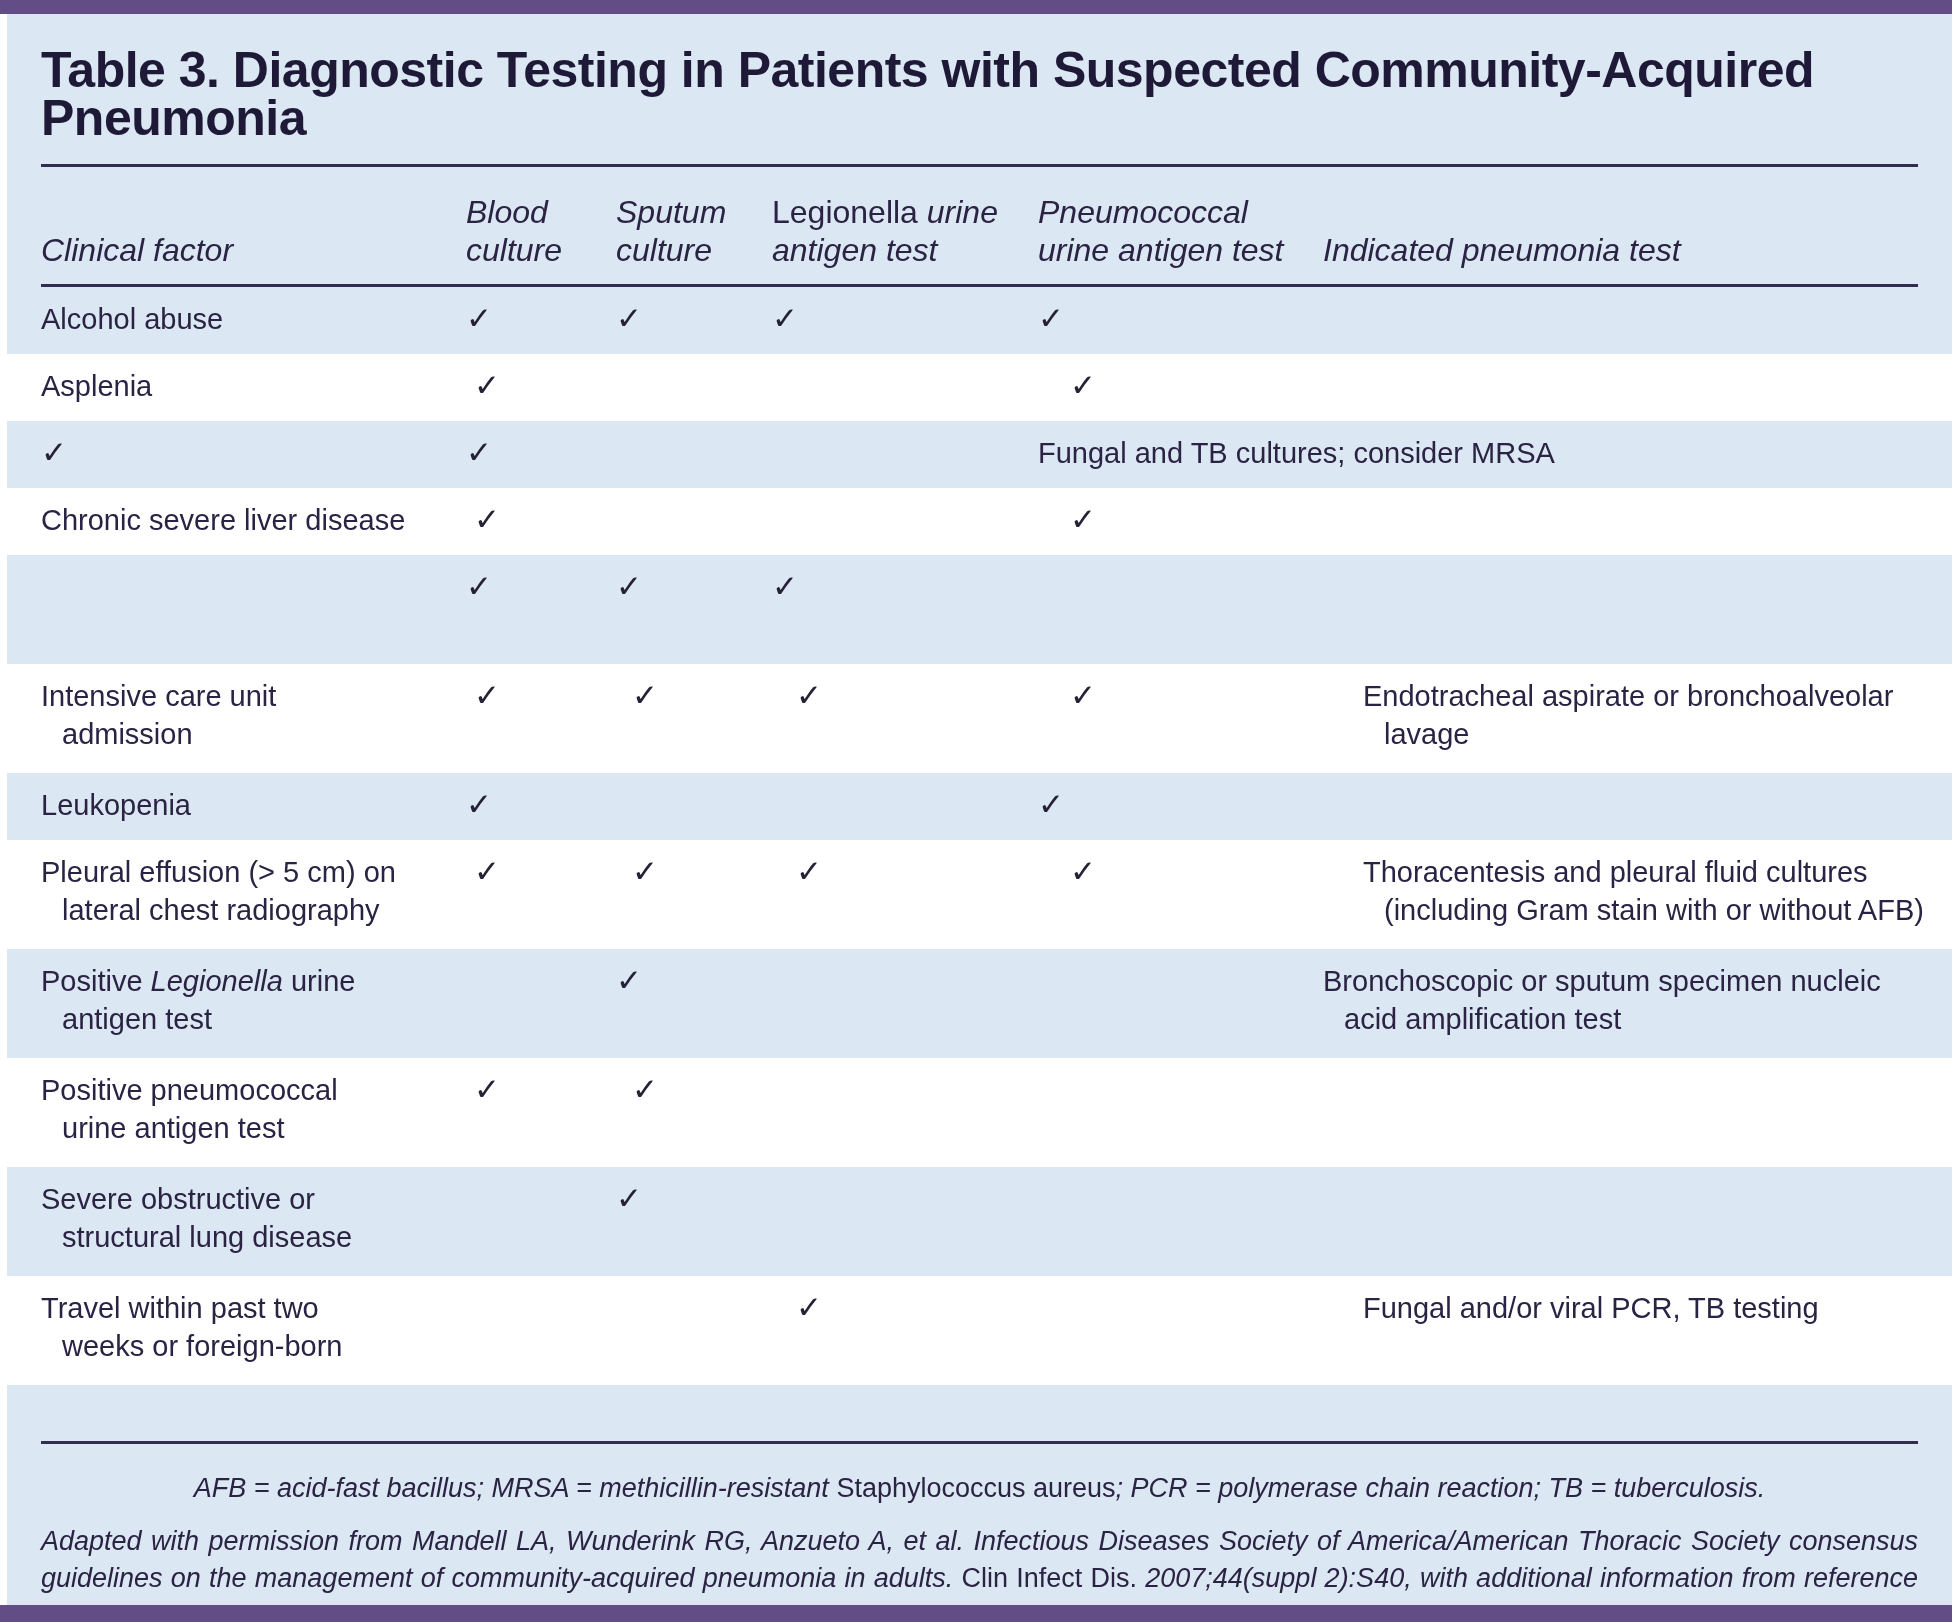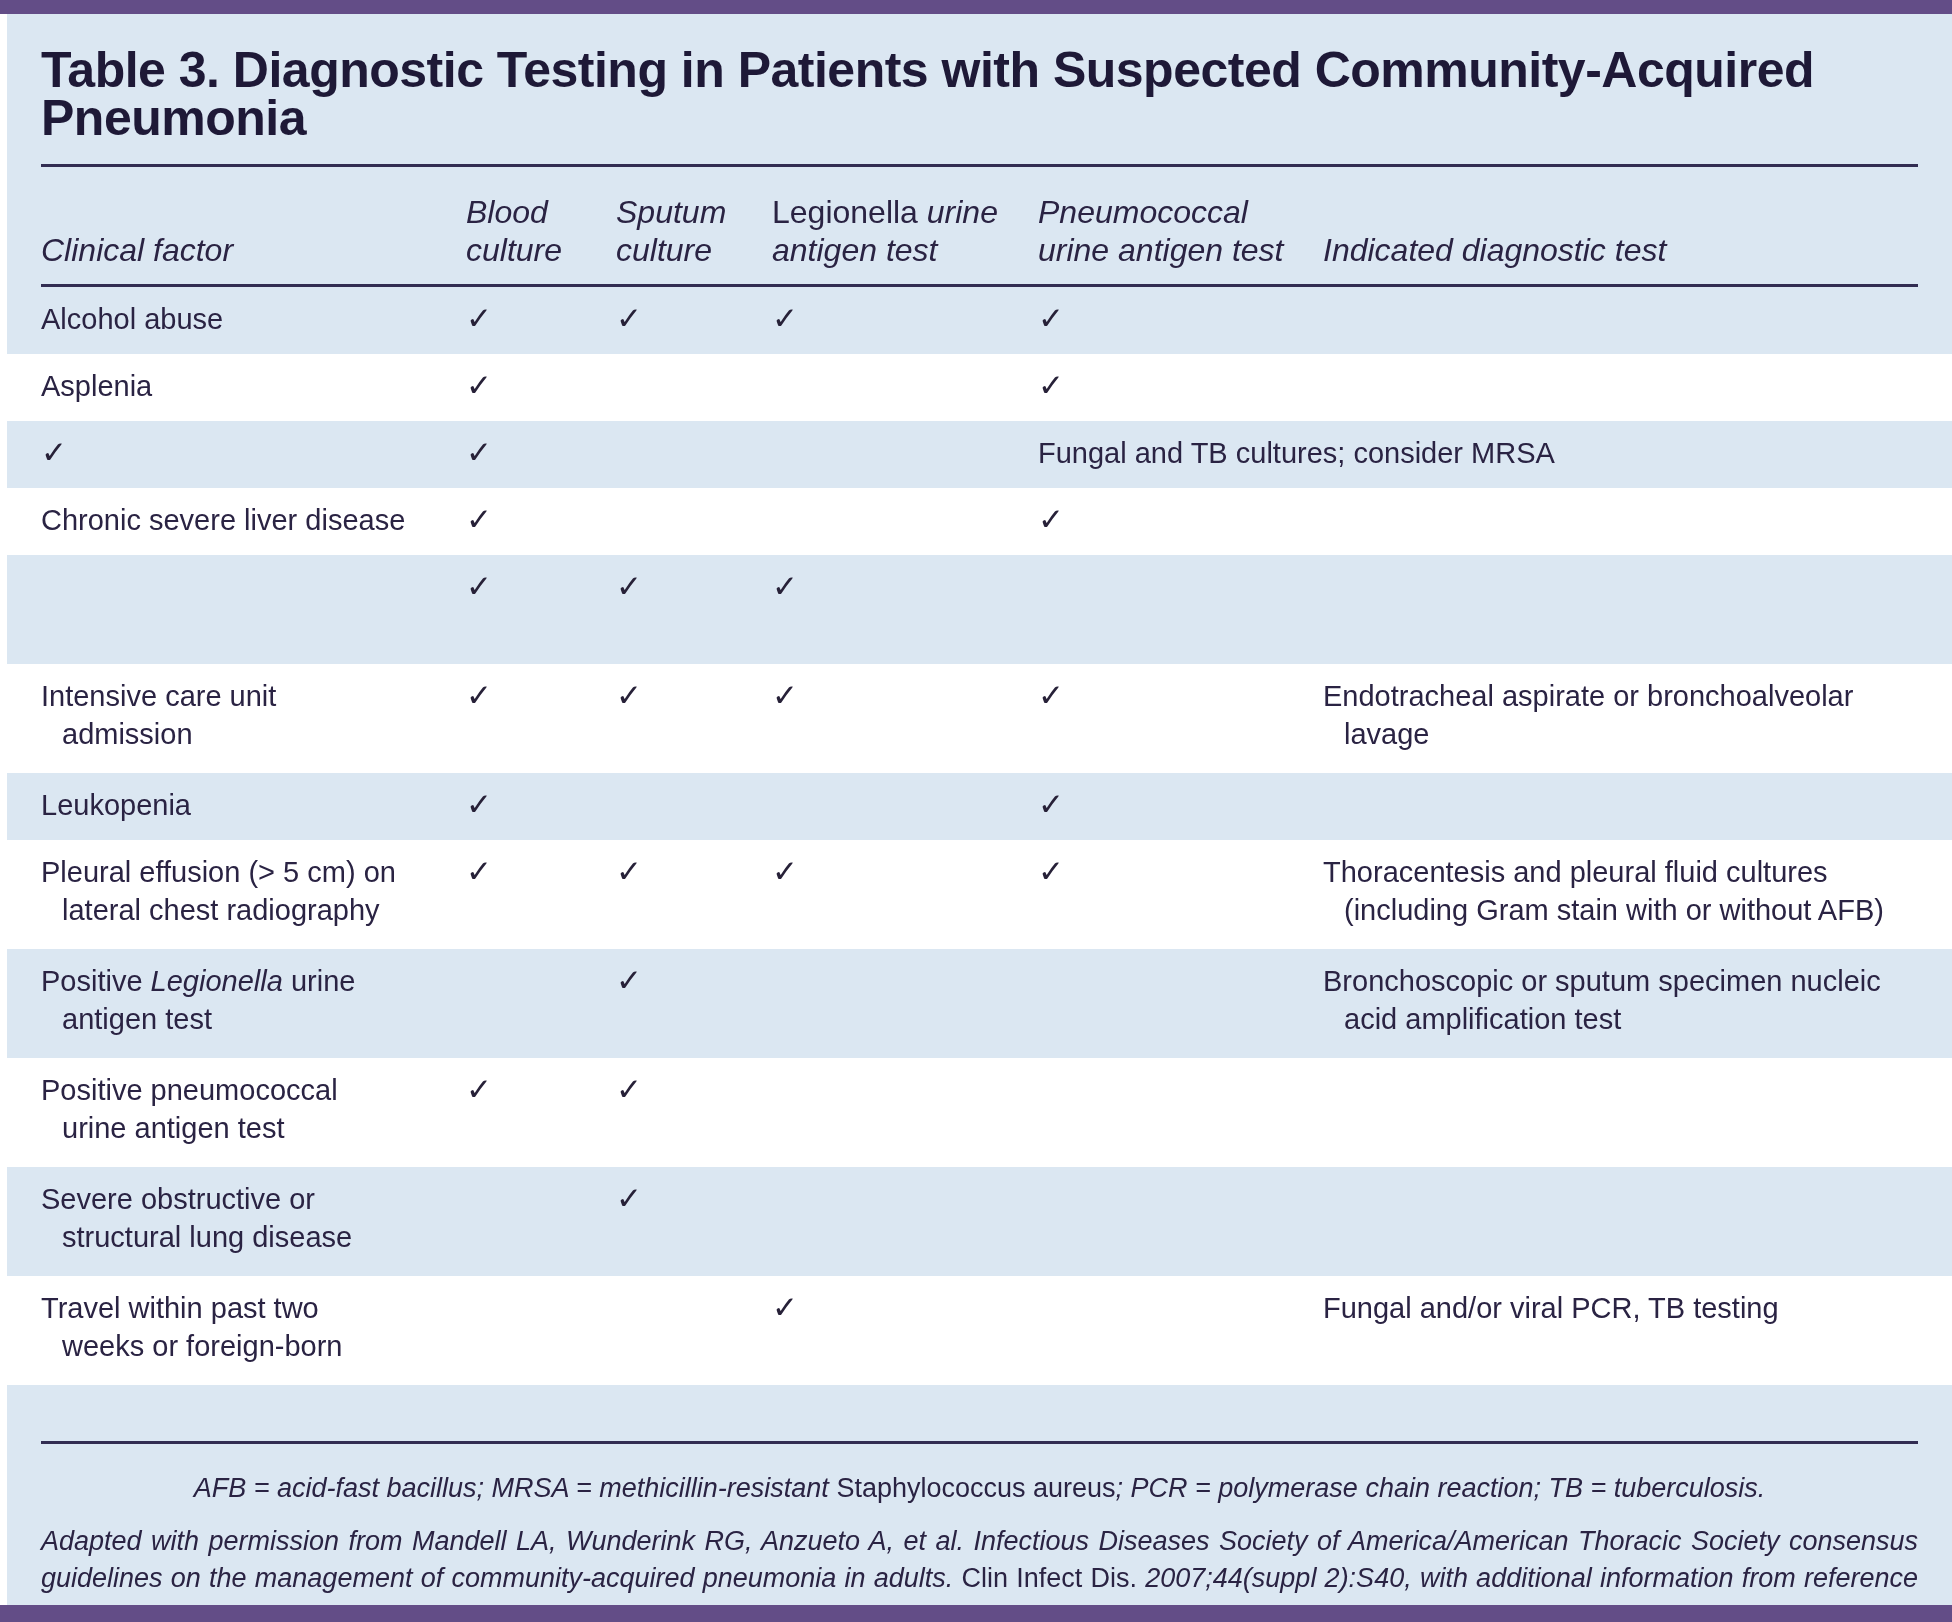--- a/index.html
+++ b/index.html
@@ -8,21 +8,21 @@
     background:#ffffff;
     font-family:"Liberation Sans","DejaVu Sans",sans-serif;
     color:#2a2343;
     overflow:hidden;
   }
   .page{width:1952px;height:1622px;display:flex;flex-direction:column;}
   .accent-bar{height:14px;background:#634d87;flex:0 0 auto;}
   .accent-bar.bottom{height:17px;}
   .content{flex:1 1 auto;display:flex;flex-direction:column;margin-left:7px;min-height:0;}
   .blue{background:#dbe7f2;}
-  .white{background:#ffffff;}
+  .white{background:#ffffff;gap:8px;}
 
   
   .block-top{padding:12px 34px 0 34px;}
   .table-title{
     margin-top:20px;
     font-size:50px;line-height:48px;font-weight:700;
     letter-spacing:-0.5px;color:#1e1937;
   }
   .rule{height:3px;background:#322d52;border:none;margin:0;}
   .rule.top{margin-top:22px;}
@@ -75,21 +75,21 @@
         </div>
         <div class="header-cell">
           <span class="hl"><span class="roman">Legionella</span><span> urine</span></span>
           <span class="hl">antigen test</span>
         </div>
         <div class="header-cell">
           <span class="hl">Pneumococcal</span>
           <span class="hl">urine antigen test</span>
         </div>
         <div class="header-cell">
-          <span class="hl">Indicated diagnostic test</span>
+          <span class="hl">Indicated pneumonia test</span>
         </div>
       </div>
       <div class="rule"></div>
     </div>
 
     <div class="row blue s1">
       <div class="cell">
         <span class="l1"><span>Alcohol abuse</span></span>
       </div>
       <div class="cell c-check">✓</div>

